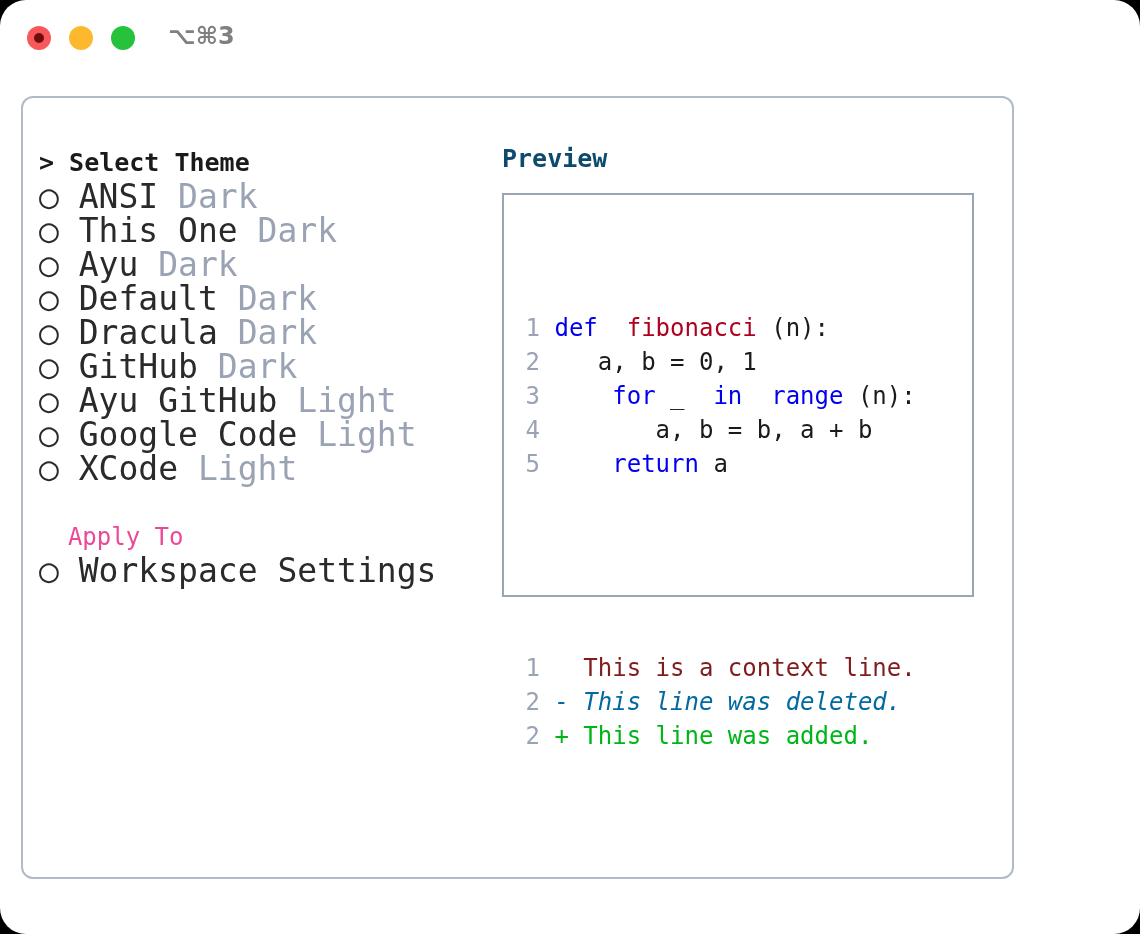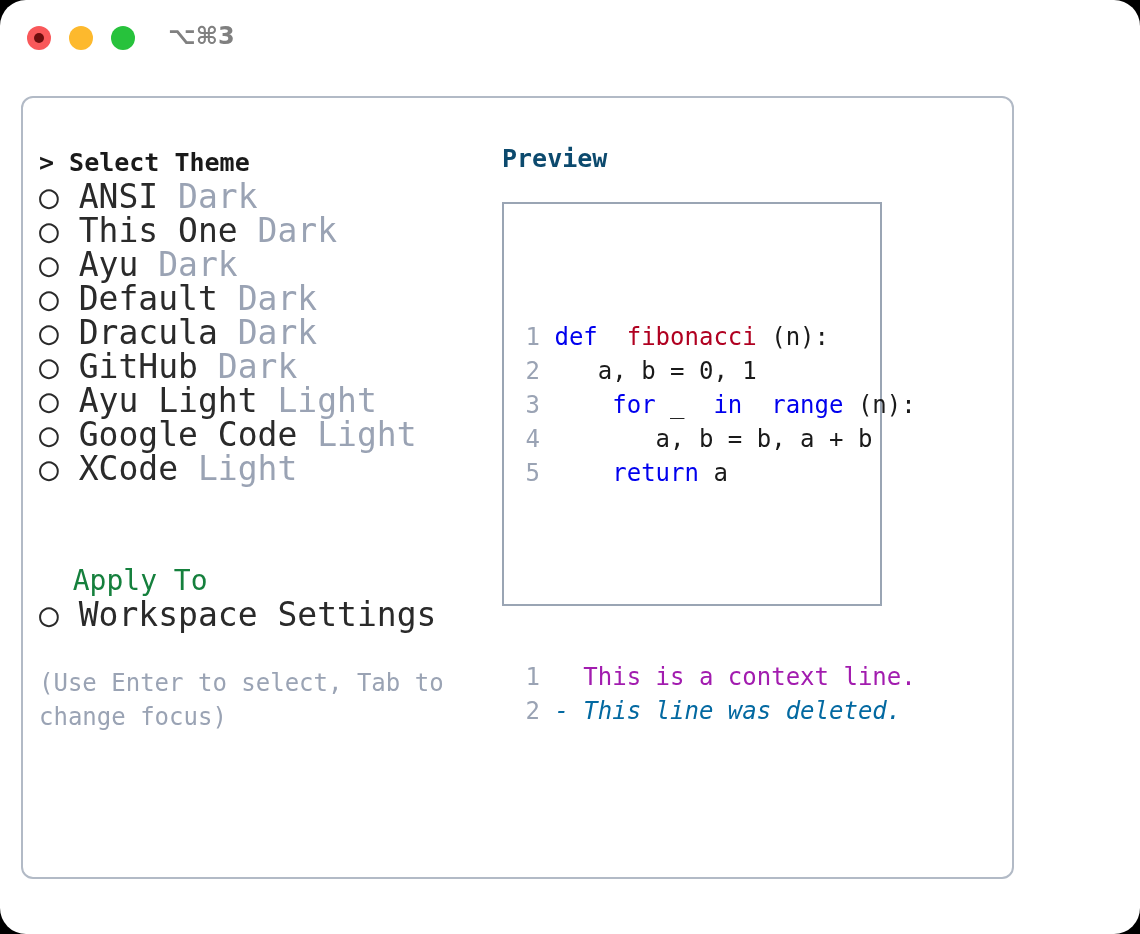--- a/index.html
+++ b/index.html
@@ -114,47 +114,46 @@
     display: block;
   }
   .marker { color: #2a2a2a; }
   .row.selected .marker,
   .row.selected .name { color: #00a33f; }
   .tag { color: #9aa3b4; }
 
   .spacer { height: 34px; }
 
   .section-head {
-    font-size: 28px;
-    line-height: 34px;
-    color: #15803d;
-    white-space: pre;
-    margin-top: 44px;
+    font-size: 24px;
+    line-height: 34px;
+    color: #ec4899;
+    white-space: pre;
   }
 
   .hint {
     margin-top: 34px;
     font-size: 24px;
     line-height: 34px;
     color: #9aa3b4;
     width: 410px;
     white-space: pre-wrap;
   }
 
   
   .preview-head {
     font-size: 25px;
     font-weight: bold;
     color: #0c4a6e;
     line-height: 34px;
     white-space: pre;
   }
   .preview-box {
-    margin-top: 26px;
-    width: 380px;
+    margin-top: 17px;
+    width: 472px;
     height: 404px;
     border: 2px solid #9aa5b4;
     box-sizing: border-box;
     background: #ffffff;
     position: relative;
   }
   .code {
     position: absolute;
     left: 16px;
     top: 48px;
@@ -164,21 +163,21 @@
   }
   .ln {
     color: #9aa3b4;
     display: inline-block;
     width: 20px;
     text-align: right;
   }
   .kw  { color: #0000ee; }
   .fn  { color: #b00020; }
   .txt { color: #1a1a1a; }
-  .ctx { color: #a21caf; }
+  .ctx { color: #7f1d1d; }
   .del { color: #0369a1; font-style: italic; }
   .add { color: #00b517; }
   .blank-line { height: 34px; }
 </style>
 </head>
 <body>
 
 <div class="page">
 
   <div class="titlebar">
@@ -194,40 +193,39 @@
 
     <div class="col-left">
       <div class="list-head">&gt; Select Theme</div>
       <div id="theme-list">
           <div class="row"><span class="marker">○</span><span class="name"> ANSI</span><span class="tag"> Dark</span></div>
           <div class="row"><span class="marker">○</span><span class="name"> This One</span><span class="tag"> Dark</span></div>
           <div class="row"><span class="marker">○</span><span class="name"> Ayu</span><span class="tag"> Dark</span></div>
           <div class="row"><span class="marker">○</span><span class="name"> Default</span><span class="tag"> Dark</span></div>
           <div class="row"><span class="marker">○</span><span class="name"> Dracula</span><span class="tag"> Dark</span></div>
           <div class="row"><span class="marker">○</span><span class="name"> GitHub</span><span class="tag"> Dark</span></div>
-          <div class="row"><span class="marker">○</span><span class="name"> Ayu Light</span><span class="tag"> Light</span></div>
+          <div class="row"><span class="marker">○</span><span class="name"> Ayu GitHub</span><span class="tag"> Light</span></div>
           <div class="row"><span class="marker">○</span><span class="name"> Google Code</span><span class="tag"> Light</span></div>
           <div class="row"><span class="marker">○</span><span class="name"> XCode</span><span class="tag"> Light</span></div>
         </div>
 
       <div class="spacer"></div>
 
       <div class="section-head">  Apply To</div>
       <div id="apply-list">
           <div class="row"><span class="marker">○</span><span class="name"> Workspace Settings</span></div>
         </div>
 
-      <div class="hint">(Use Enter to select, Tab to change focus)</div>
     </div>
 
     <div class="col-right">
       <div class="preview-head">Preview</div>
       <div class="preview-box">
         <div class="code">
           <div id="code-lines"><div style="white-space: pre;"><span class="ln">1</span><span class="kw"> def </span><span class="fn"> fibonacci</span><span class="txt"> (n):</span></div><div style="white-space: pre;"><span class="ln">2</span><span class="txt">    a, b = 0, 1</span></div><div style="white-space: pre;"><span class="ln">3</span><span class="txt">    </span><span class="kw"> for</span><span class="txt"> _ </span><span class="kw"> in</span><span class="txt"> </span><span class="kw"> range</span><span class="txt"> (n):</span></div><div style="white-space: pre;"><span class="ln">4</span><span class="txt">        a, b = b, a + b</span></div><div style="white-space: pre;"><span class="ln">5</span><span class="txt">    </span><span class="kw"> return</span><span class="txt"> a</span></div></div>
           <div class="blank-line"></div>
-          <div id="diff-lines"><div style="white-space: pre;"><span class="ln">1</span><span class="ctx">   This is a context line.</span></div><div style="white-space: pre;"><span class="ln">2</span><span class="del"> - This line was deleted.</span></div></div>
+          <div id="diff-lines"><div style="white-space: pre;"><span class="ln">1</span><span class="ctx">   This is a context line.</span></div><div style="white-space: pre;"><span class="ln">2</span><span class="del"> - This line was deleted.</span></div><div style="white-space: pre;"><span class="ln">2</span><span class="add"> + This line was added.</span></div></div>
         </div>
       </div>
     </div>
 
   </div>
 </div>
 
 </body></html>

